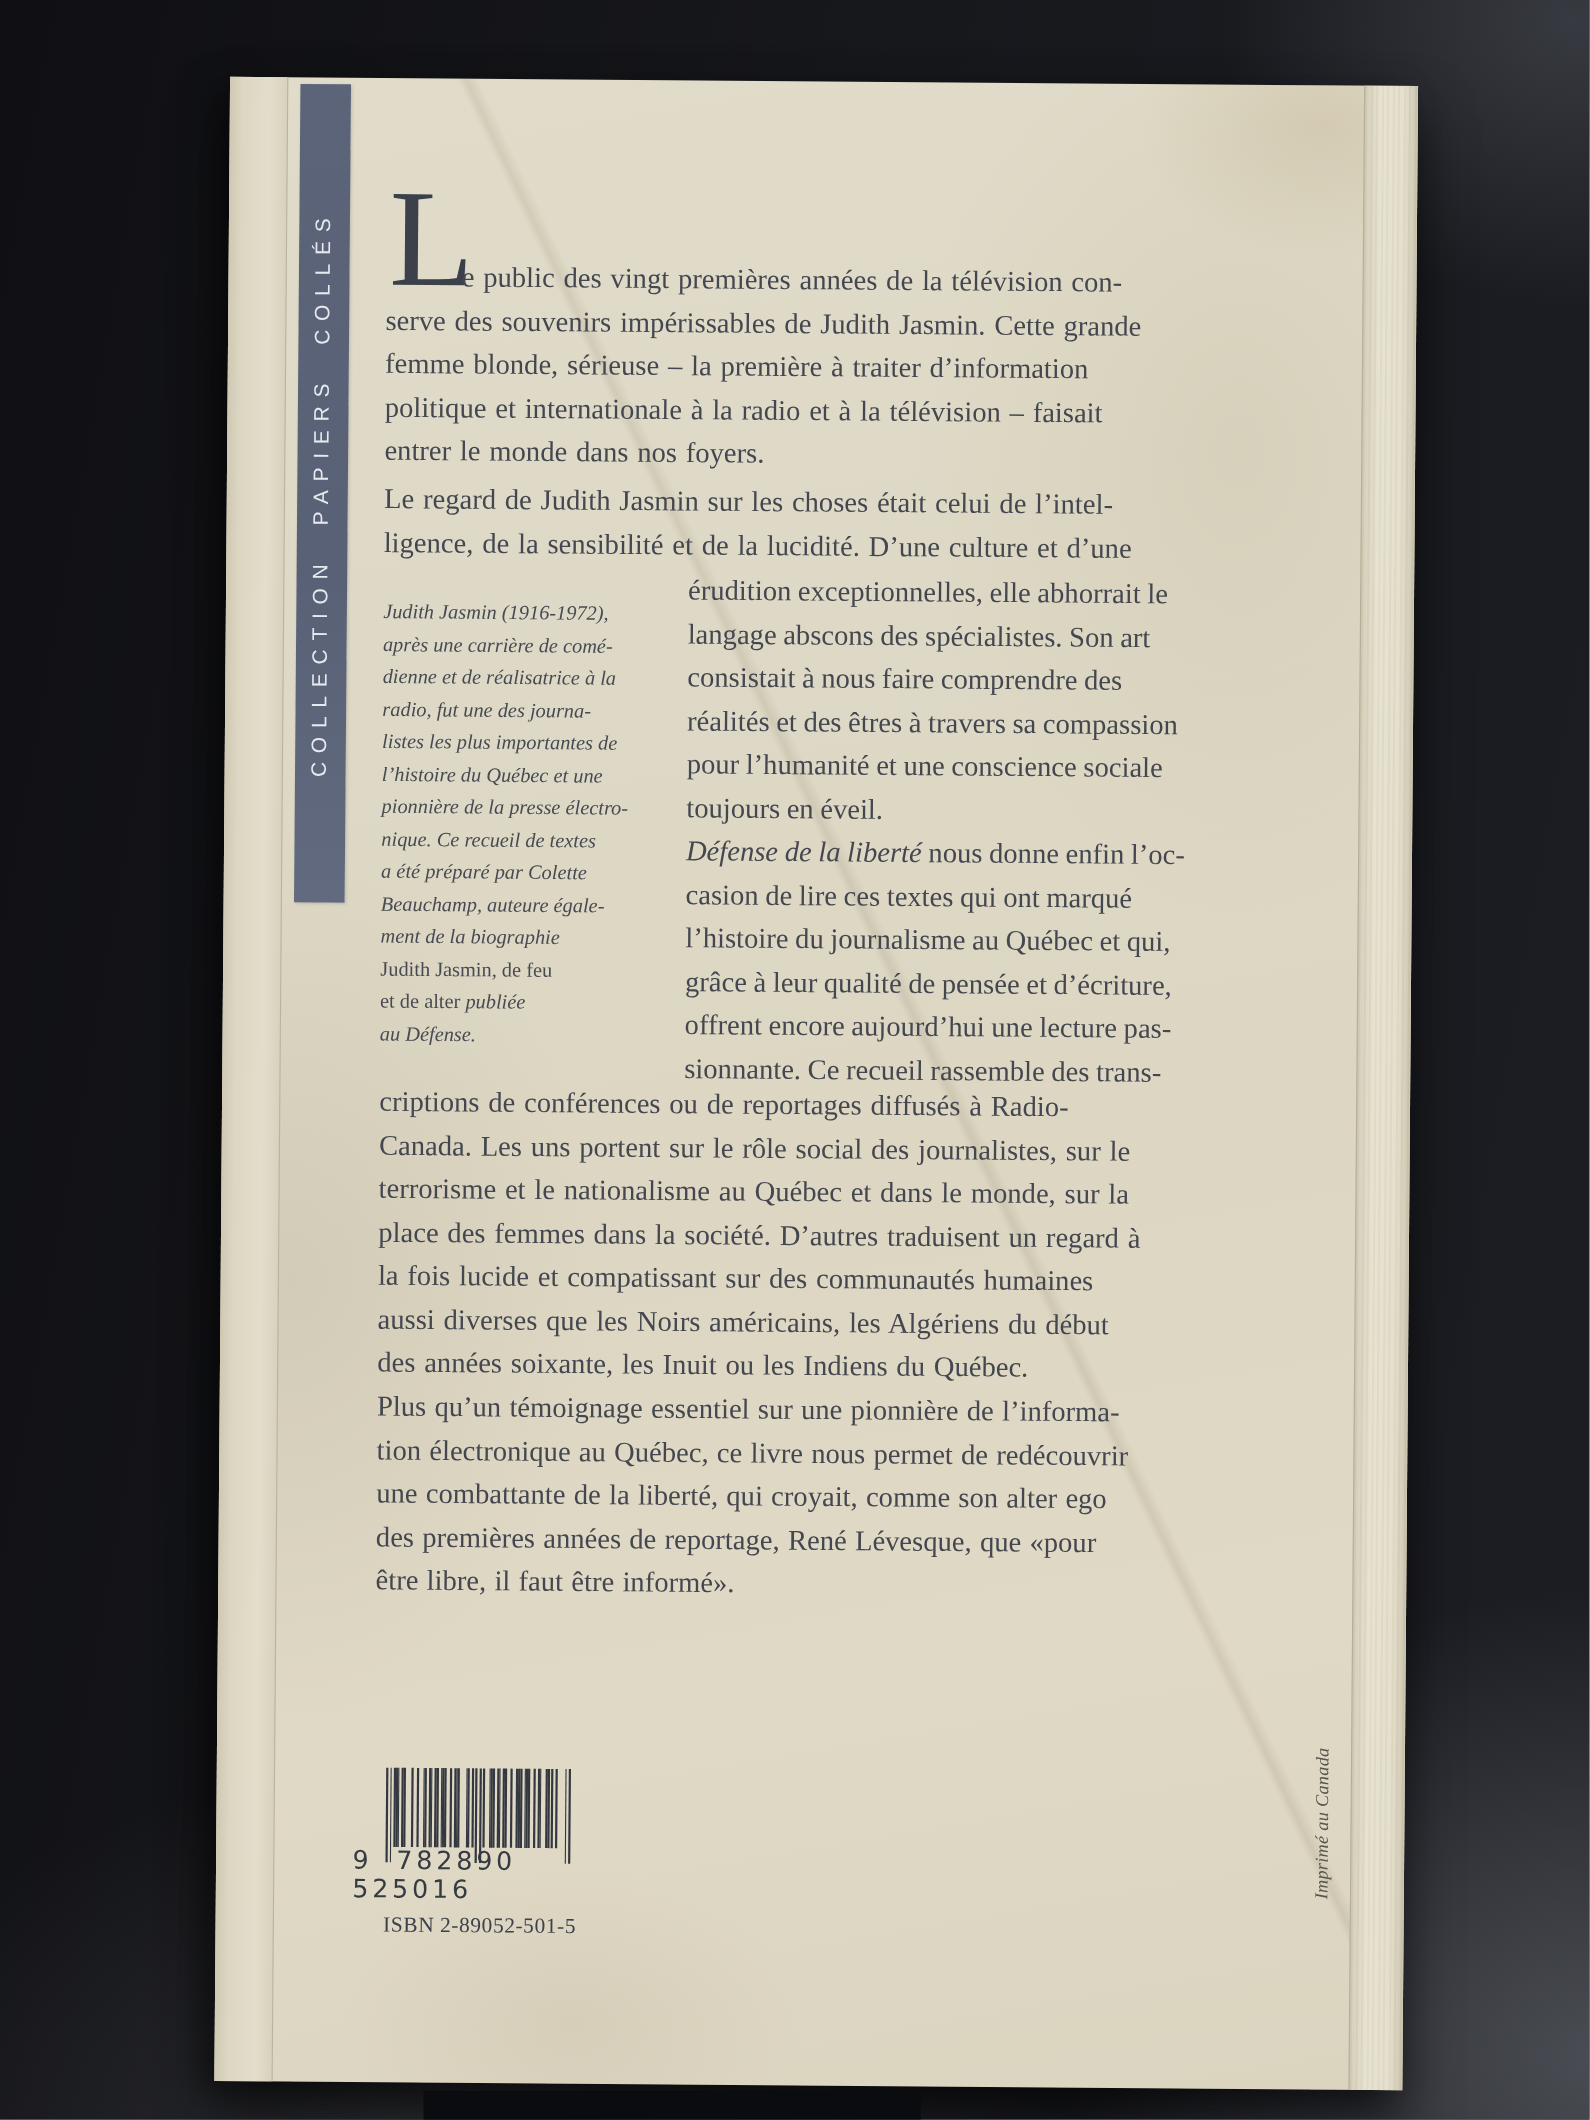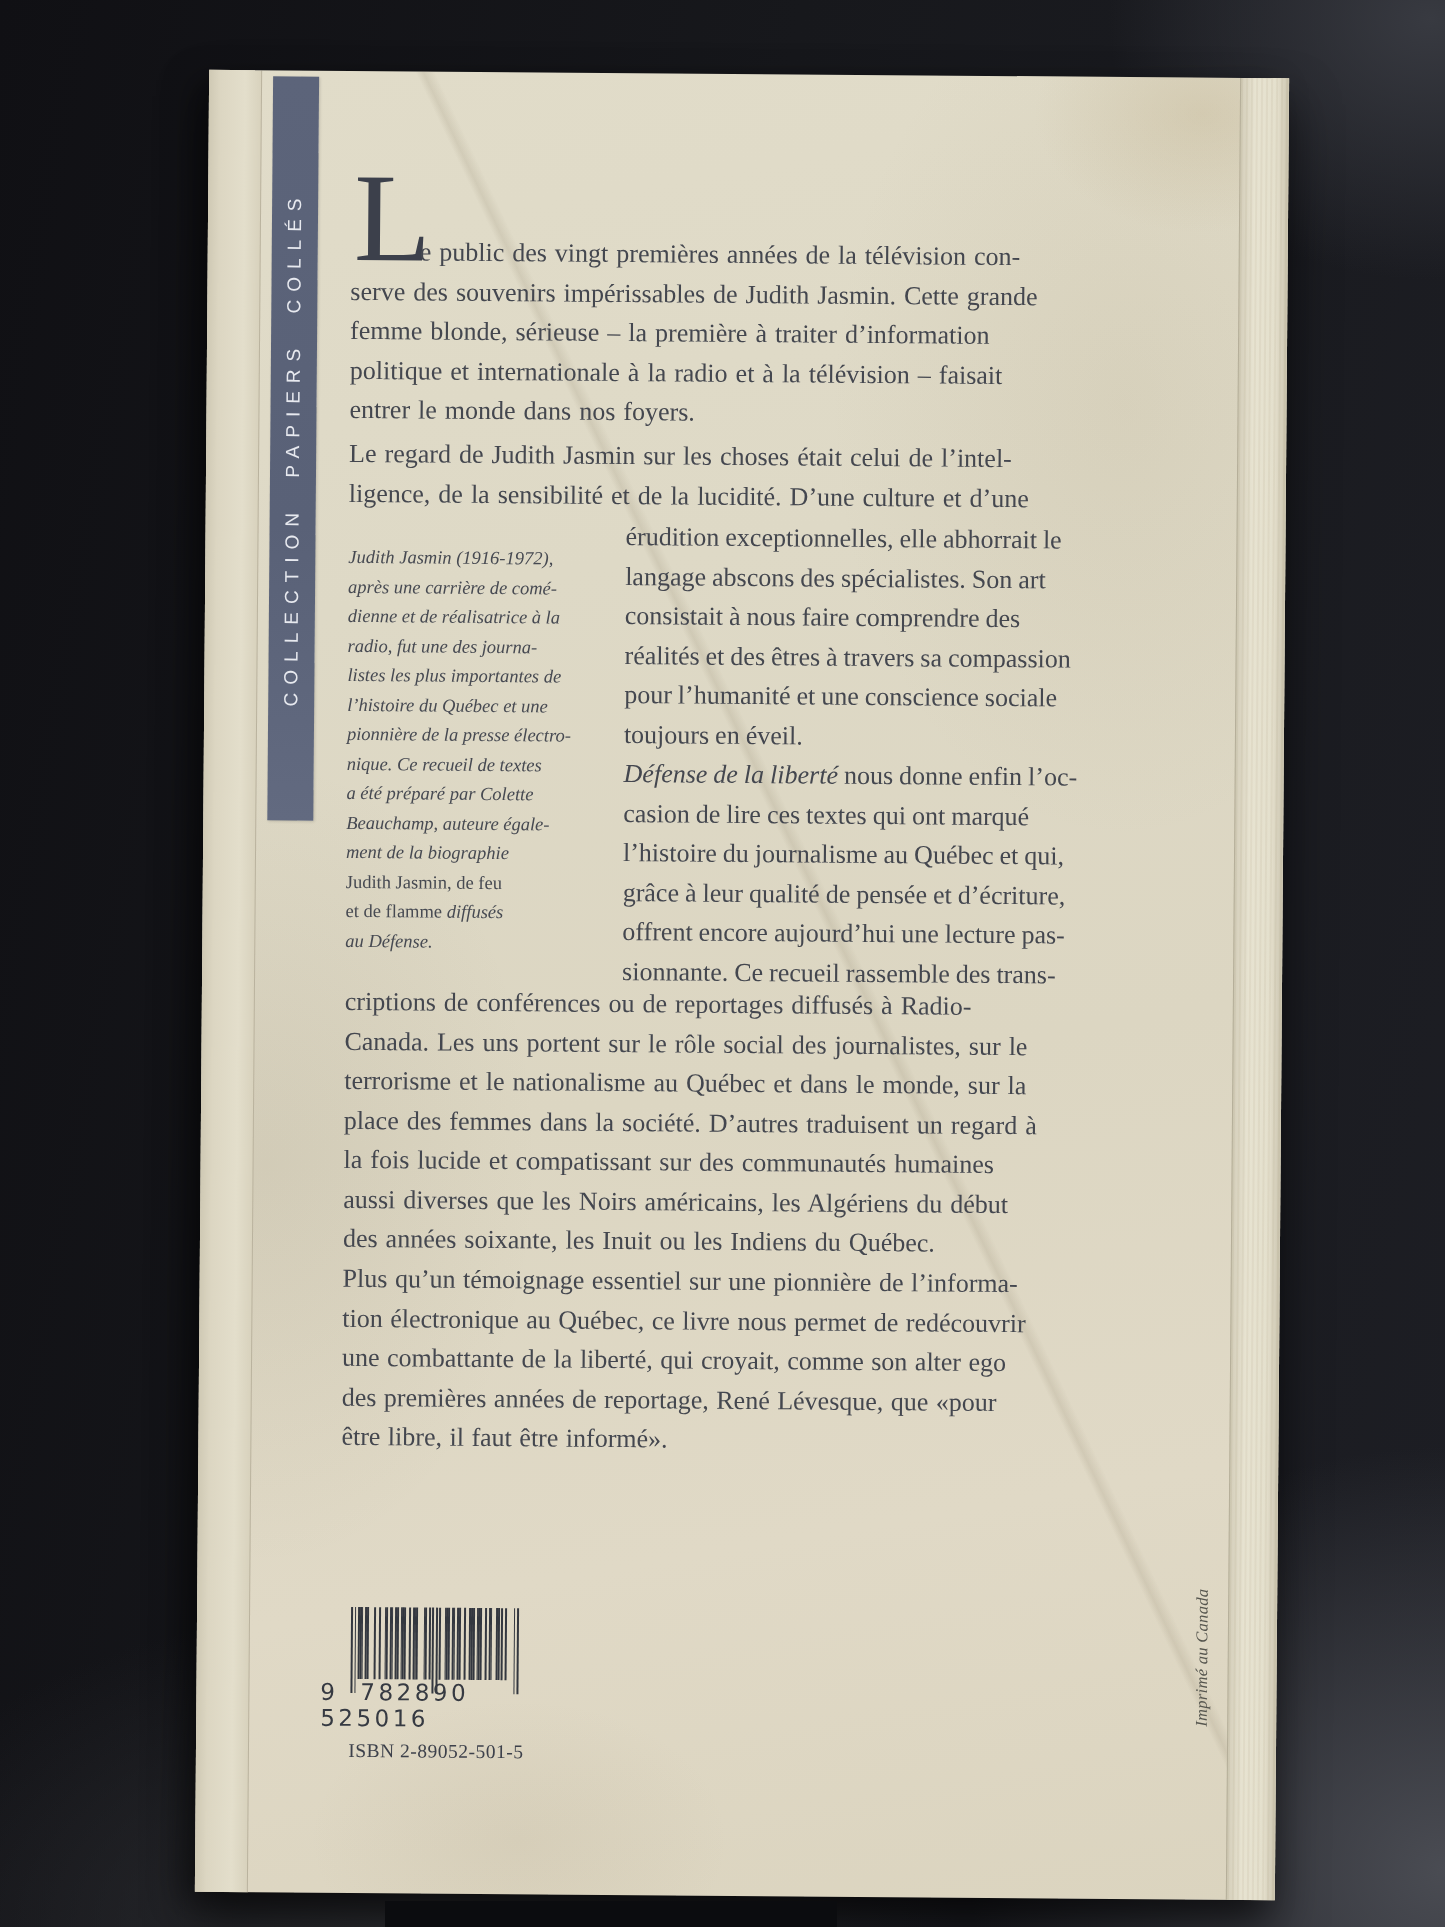--- a/index.html
+++ b/index.html
@@ -149,21 +149,21 @@
         <div class="tline"><span>dienne et de réalisatrice à la</span></div>
         <div class="tline"><span>radio, fut une des journa-</span></div>
         <div class="tline"><span>listes les plus importantes de</span></div>
         <div class="tline"><span>l’histoire du Québec et une</span></div>
         <div class="tline"><span>pionnière de la presse électro-</span></div>
         <div class="tline"><span>nique. Ce recueil de textes</span></div>
         <div class="tline"><span>a été préparé par Colette</span></div>
         <div class="tline"><span>Beauchamp, auteure égale-</span></div>
         <div class="tline"><span>ment de la biographie</span></div>
         <div class="tline"><span class="rm">Judith Jasmin, de feu</span></div>
-        <div class="tline"><span class="rm">et de flamme </span><span class="it">diffusés</span></div>
+        <div class="tline"><span class="rm">et de alter </span><span class="it">publiée</span></div>
         <div class="tline"><span>au Défense.</span></div>
       </div>
 
     <div class="tblock blk-full2 ink">
         <div class="tline"><span>criptions de conférences ou de reportages diffusés à Radio-</span></div>
         <div class="tline"><span>Canada. Les uns portent sur le rôle social des journalistes, sur le</span></div>
         <div class="tline"><span>terrorisme et le nationalisme au Québec et dans le monde, sur la</span></div>
         <div class="tline"><span>place des femmes dans la société. D’autres traduisent un regard à</span></div>
         <div class="tline"><span>la fois lucide et compatissant sur des communautés humaines</span></div>
         <div class="tline"><span>aussi diverses que les Noirs américains, les Algériens du début</span></div>

